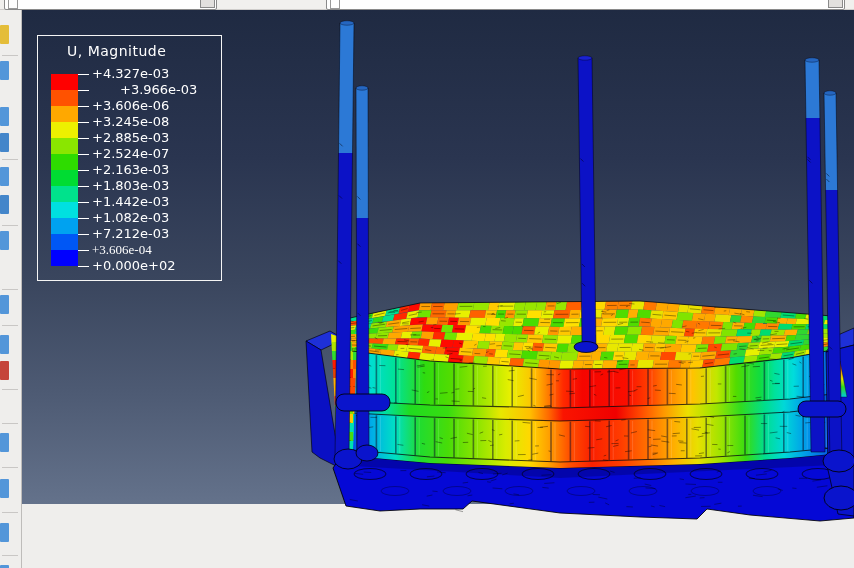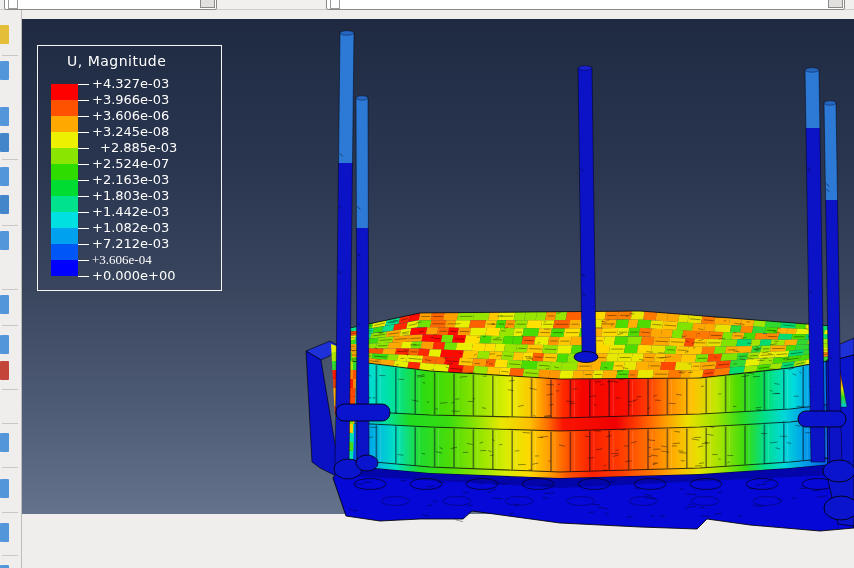--- a/index.html
+++ b/index.html
@@ -12,21 +12,21 @@
   .combo .chk{position:absolute;left:3px;top:3px;width:8px;height:8px;background:#FFF;border:1px solid #9A9A9A;}
   .combo .drop{position:absolute;right:1px;top:2px;width:13px;height:8px;background:#E2E0DE;border:1px solid #8A8A8A;}
   .combo1{left:4px;width:211px;}
   .combo2{left:326px;width:517px;}
   
   .toolbar-left{position:absolute;left:0;top:9px;width:21px;height:559px;background:#EFEEEC;
                 border-right:1px solid #BEBCBA;z-index:4;}
   .tool-icon{position:absolute;left:0;width:9px;height:19px;border-radius:1px;opacity:.95;}
   .tool-sep{position:absolute;left:2px;width:16px;height:1px;background:#C9C7C5;}
   
-  .viewport{position:absolute;left:22px;top:19px;width:832px;height:495px;
+  .viewport{position:absolute;left:22px;top:9px;width:832px;height:495px;
             background:linear-gradient(180deg,#1F2A42 0%,#2A3550 30%,#3A465E 55%,#4E5B74 78%,#64728B 100%);}
   .viewport svg{position:absolute;left:0;top:0;}
   
   .legend{position:absolute;left:15px;top:26px;width:183px;height:244px;border:1px solid #F5F5F5;z-index:10;}
   .legend-title{position:absolute;left:29px;top:7px;font-size:14px;color:#FFFFFF;letter-spacing:.5px;white-space:nowrap;}
   .legend-swatch{position:absolute;left:13px;width:27px;height:16px;}
   .legend-tick{position:absolute;left:40px;width:11px;height:1px;background:#FFFFFF;}
   .legend-label{position:absolute;left:54px;font-size:13px;color:#FFFFFF;white-space:nowrap;
                 font-family:"DejaVu Sans","Liberation Sans",sans-serif;}
 </style>
@@ -1230,37 +1230,37 @@
       <div class="legend-swatch" style="top: 118px; background: rgb(46, 220, 0);"></div>
       <div class="legend-swatch" style="top: 134px; background: rgb(0, 220, 50);"></div>
       <div class="legend-swatch" style="top: 150px; background: rgb(0, 226, 140);"></div>
       <div class="legend-swatch" style="top: 166px; background: rgb(0, 224, 224);"></div>
       <div class="legend-swatch" style="top: 182px; background: rgb(0, 162, 240);"></div>
       <div class="legend-swatch" style="top: 198px; background: rgb(0, 87, 245);"></div>
       <div class="legend-swatch" style="top: 214px; background: rgb(0, 0, 255);"></div>
       <div class="legend-tick" style="top: 38px;"></div>
       <div class="legend-label" style="top: 30px;">+4.327e-03</div>
       <div class="legend-tick" style="top: 54px;"></div>
-      <div class="legend-label" style="top: 46px;">+3.966e-03</div>
+      <div class="legend-label" style="top: 46px; margin-left: 28px;">+3.966e-03</div>
       <div class="legend-tick" style="top: 70px;"></div>
       <div class="legend-label" style="top: 62px;">+3.606e-06</div>
       <div class="legend-tick" style="top: 86px;"></div>
       <div class="legend-label" style="top: 78px;">+3.245e-08</div>
       <div class="legend-tick" style="top: 102px;"></div>
-      <div class="legend-label" style="top: 94px; margin-left: 8px;">+2.885e-03</div>
+      <div class="legend-label" style="top: 94px;">+2.885e-03</div>
       <div class="legend-tick" style="top: 118px;"></div>
       <div class="legend-label" style="top: 110px;">+2.524e-07</div>
       <div class="legend-tick" style="top: 134px;"></div>
       <div class="legend-label" style="top: 126px;">+2.163e-03</div>
       <div class="legend-tick" style="top: 150px;"></div>
       <div class="legend-label" style="top: 142px;">+1.803e-03</div>
       <div class="legend-tick" style="top: 166px;"></div>
       <div class="legend-label" style="top: 158px;">+1.442e-03</div>
       <div class="legend-tick" style="top: 182px;"></div>
       <div class="legend-label" style="top: 174px; text-align: center;">+1.082e-03</div>
       <div class="legend-tick" style="top: 198px;"></div>
       <div class="legend-label" style="top: 190px;">+7.212e-03</div>
       <div class="legend-tick" style="top: 214px;"></div>
       <div class="legend-label" style="top: 206px; font-family: Liberation Serif, serif;">+3.606e-04</div>
       <div class="legend-tick" style="top: 230px;"></div>
-      <div class="legend-label" style="top: 222px;">+0.000e+00</div>
+      <div class="legend-label" style="top: 222px;">+0.000e+02</div>
     </div>
 </div>
 
 </body></html>

